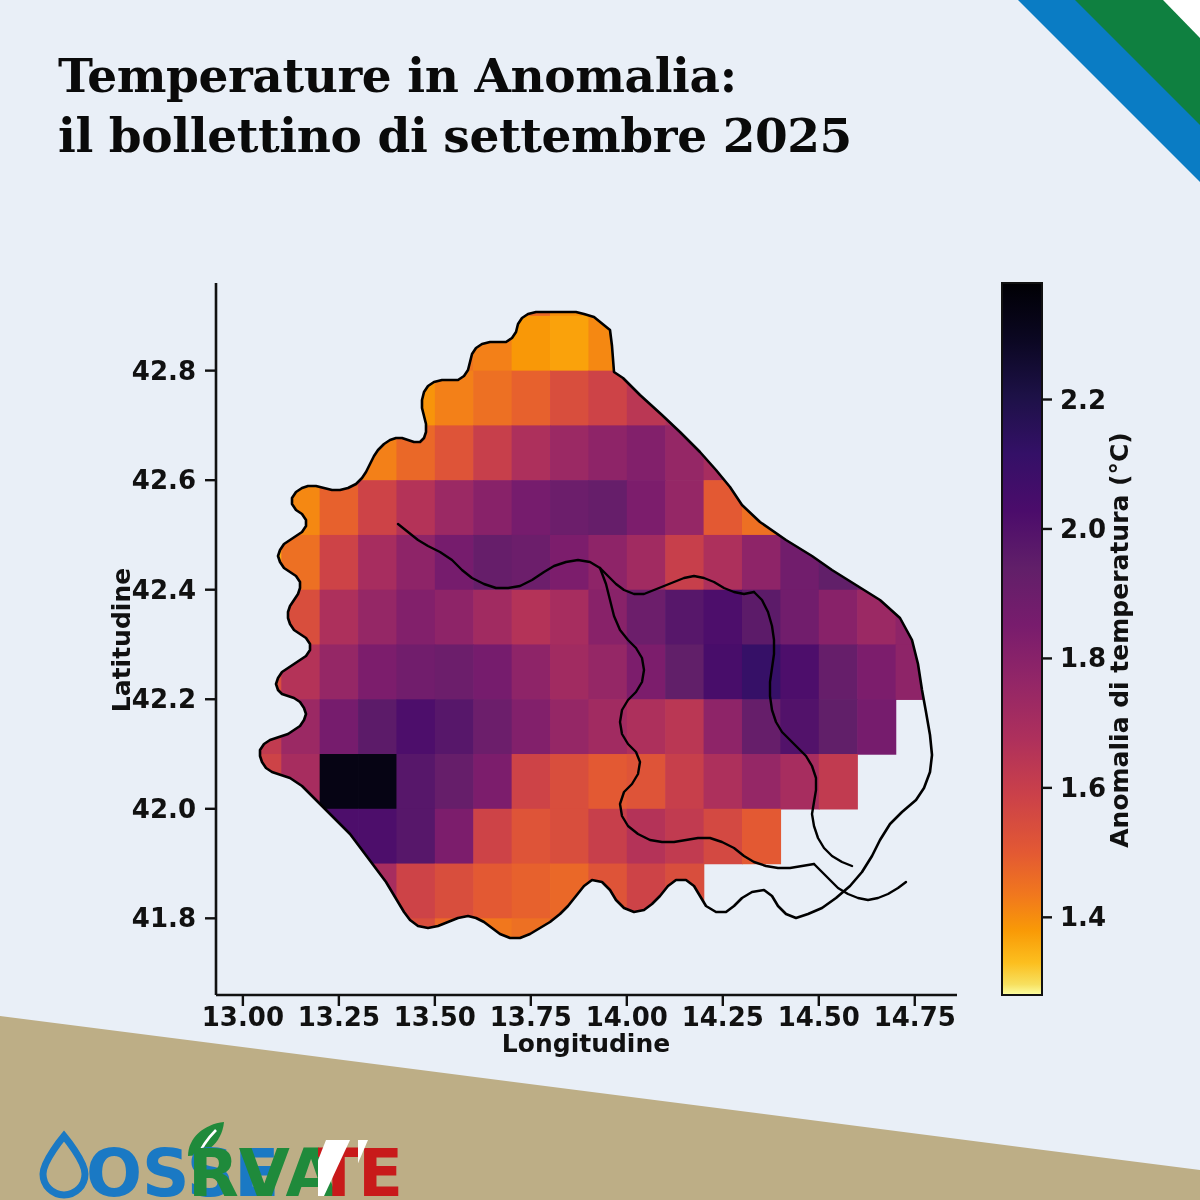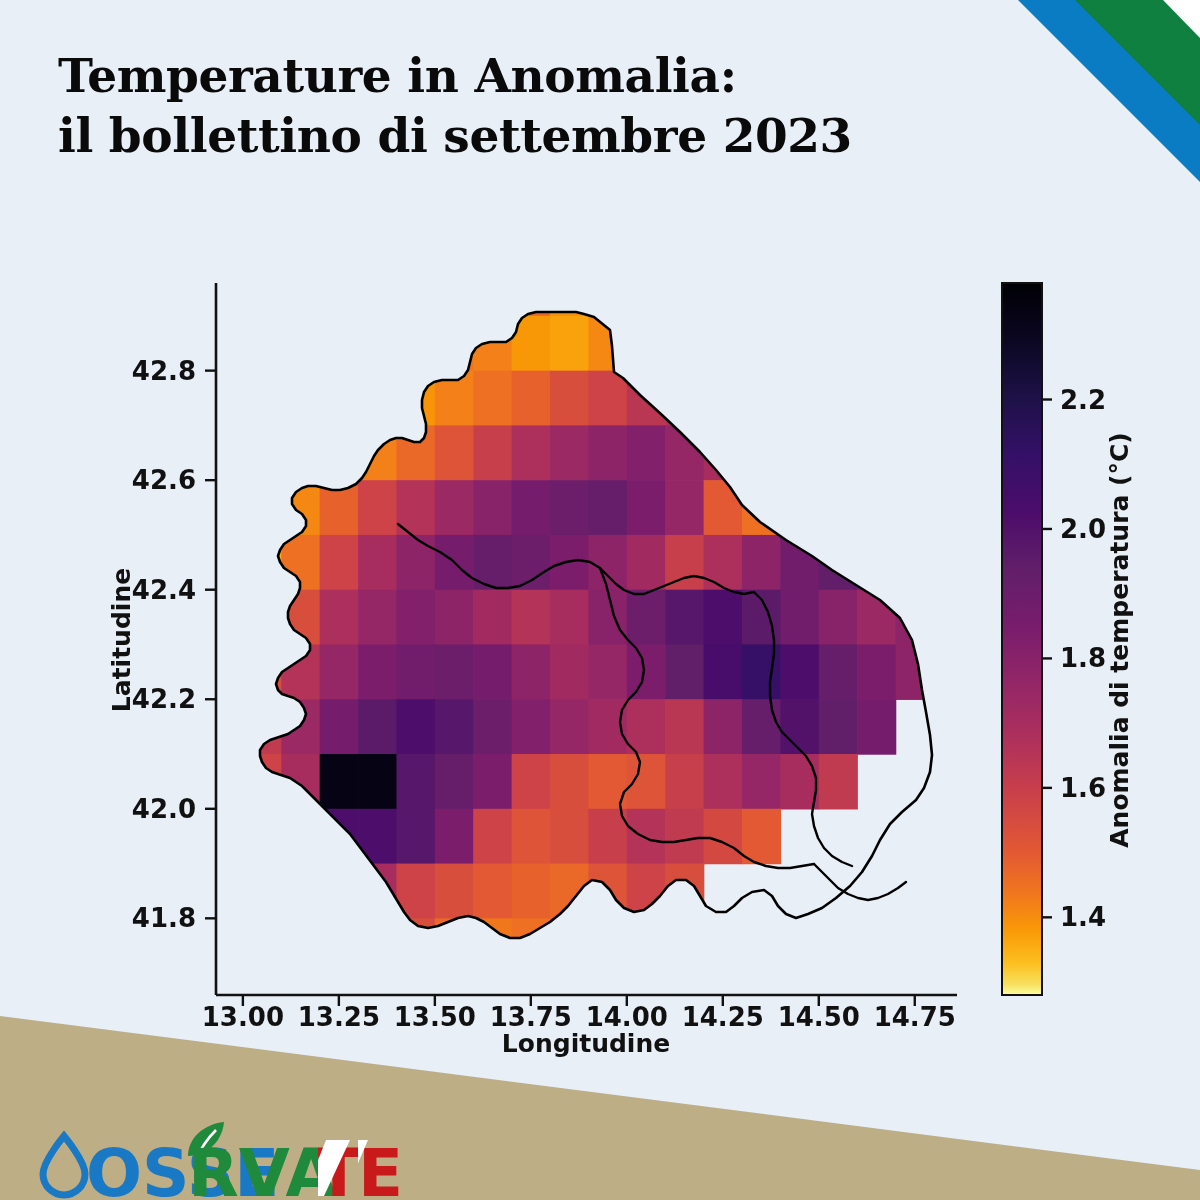--- a/index.html
+++ b/index.html
@@ -58,21 +58,21 @@
 
   <div class="corner-ribbons">
     <svg width="290" height="290" viewBox="0 0 290 290">
       <polygon points="250,0 290,0 290,40" fill="#ffffff"></polygon>
       <polygon points="162,0 253,0 290,38 290,128" fill="#0f8040"></polygon>
       <polygon points="108,0 165,0 290,125 290,182" fill="#0a7cc4"></polygon>
     </svg>
   </div>
 
   <div class="title-block"><span>Temperature in Anomalia:</span>
-<span>il bollettino di settembre 2023</span></div>
+<span>il bollettino di settembre 2025</span></div>
 
   <svg class="plot-area" width="1200" height="1200" viewBox="0 0 1200 1200">
 
     <defs>
 
       <linearGradient id="infernoRev" x1="0" y1="0" x2="0" y2="1">
         <stop offset="0.000" stop-color="#000004"></stop>
         <stop offset="0.080" stop-color="#0b0722"></stop>
         <stop offset="0.160" stop-color="#1d1147"></stop>
         <stop offset="0.240" stop-color="#341067"></stop>

